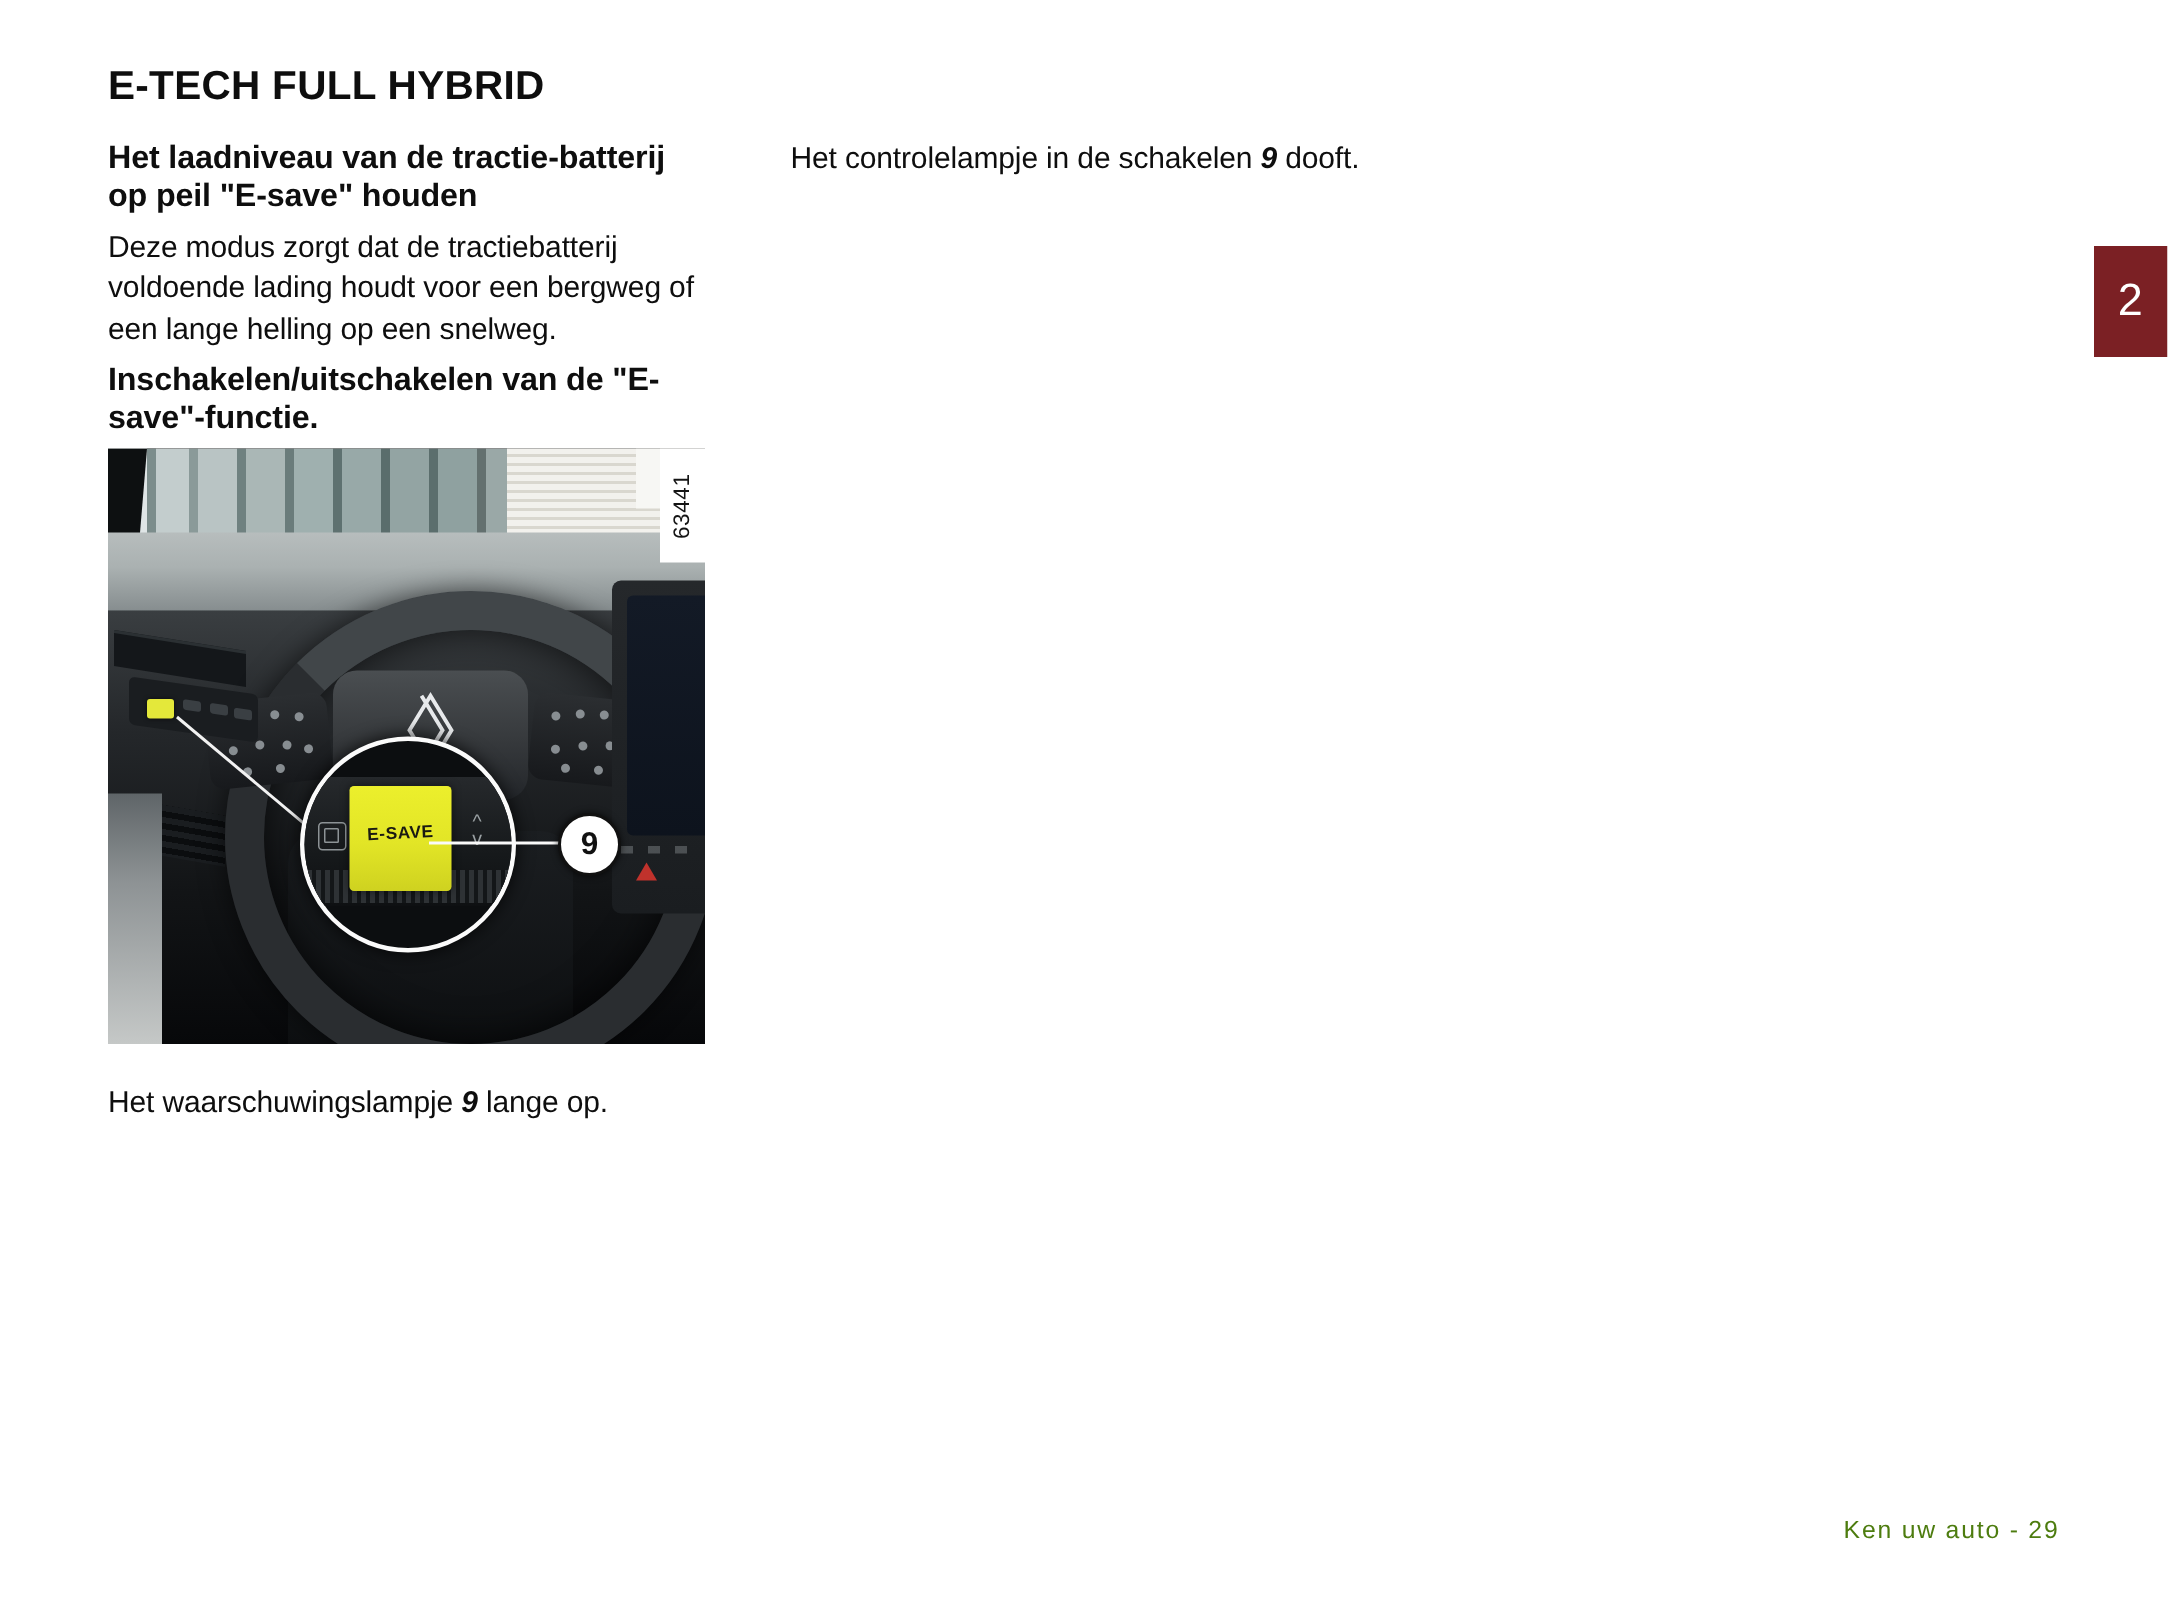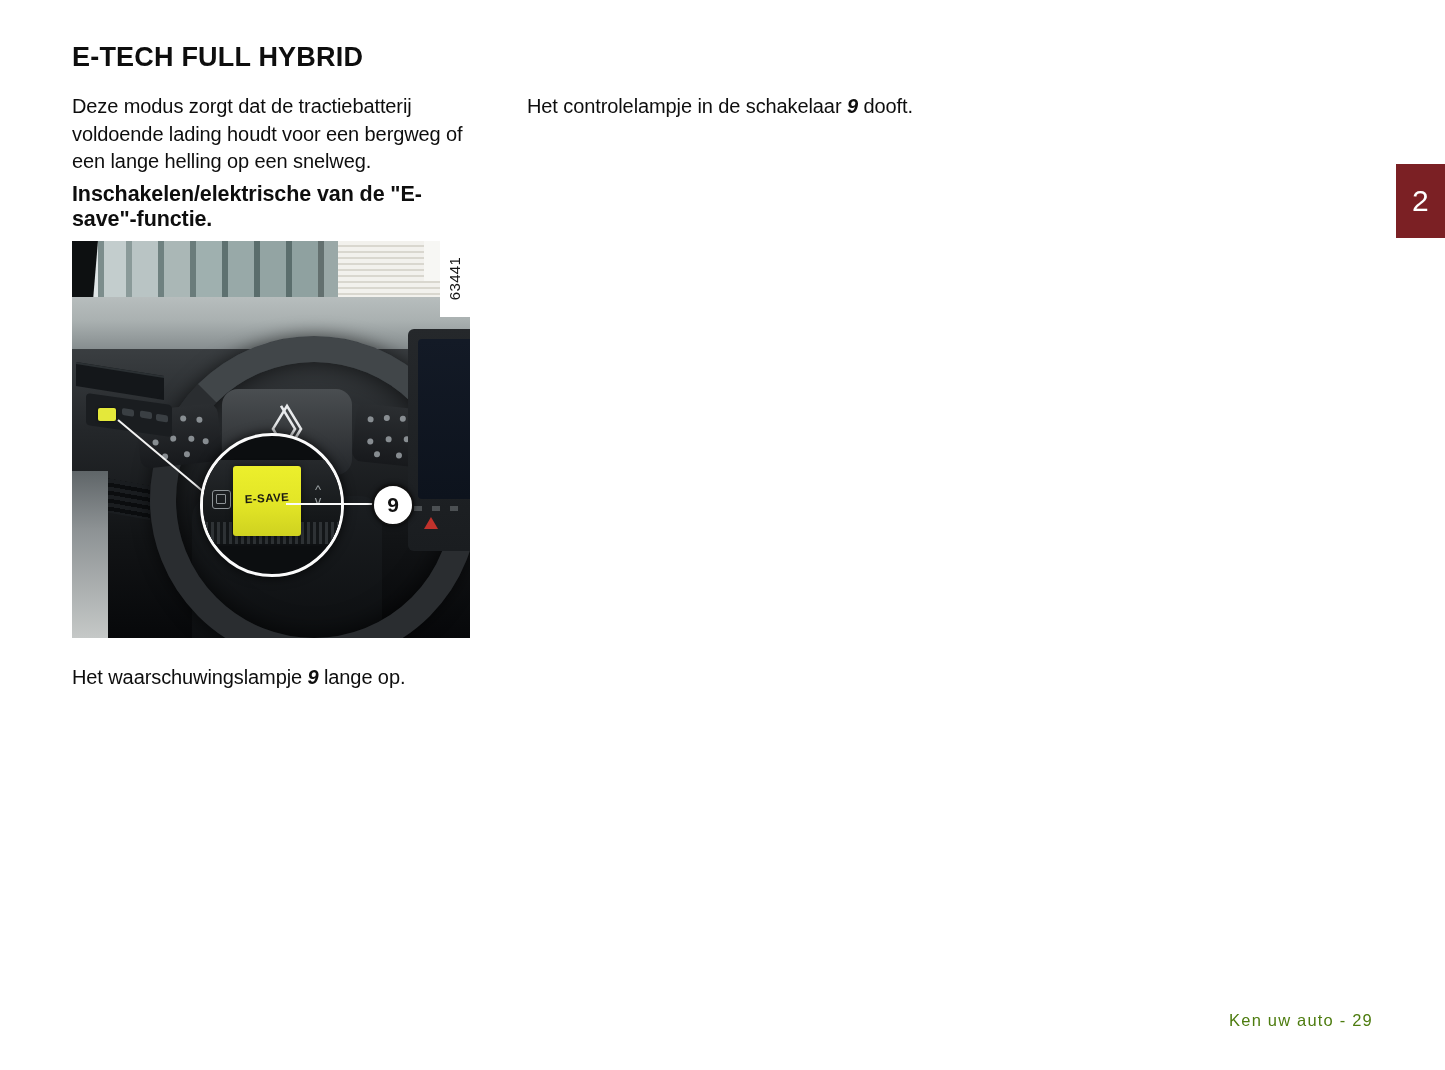--- a/index.html
+++ b/index.html
@@ -432,24 +432,25 @@
 <div id="page">
 
   <div id="chapter-tab">
     <span class="num">2</span>
   </div>
 
   <div id="title">E-TECH FULL HYBRID</div>
 
   <div class="col" id="col-left">
 
+    <h2 class="sub">Het laadniveau van de tractie-batterij op peil "E-save" houden</h2>
 
     <p class="body gap">Deze modus zorgt dat de tractiebatterij voldoende lading houdt voor een bergweg of een lange helling op een snelweg.</p>
 
-    <h2 class="sub">Inschakelen/elektrische van de "E-save"-functie.</h2>
+    <h2 class="sub">Inschakelen/uitschakelen van de "E-save"-functie.</h2>
 
     <figure id="figure">
       <div class="photo">
 
         <div class="bg-wall"></div>
         <div class="bg-blind"></div>
         <div class="bg-blind2"></div>
         <div class="pillar"></div>
 
         <div class="dash-top"></div>
@@ -533,18 +534,18 @@
 
     <div class="spacer-lg"></div>
 
 
     <p class="body"><span>Het waarschuwingslampje </span><span class="ref">9</span><span> lange op.</span></p>
 
 
   </div>
 
   <div class="col" id="col-right">
-    <p class="body"><span>Het controlelampje in de schakelaar </span><span class="ref">9</span><span> dooft.</span></p>
+    <p class="body"><span>Het controlelampje in de schakelen </span><span class="ref">9</span><span> dooft.</span></p>
   </div>
 
   <div id="footer">Ken uw auto - 29</div>
 
 </div>
 
 </body></html>

